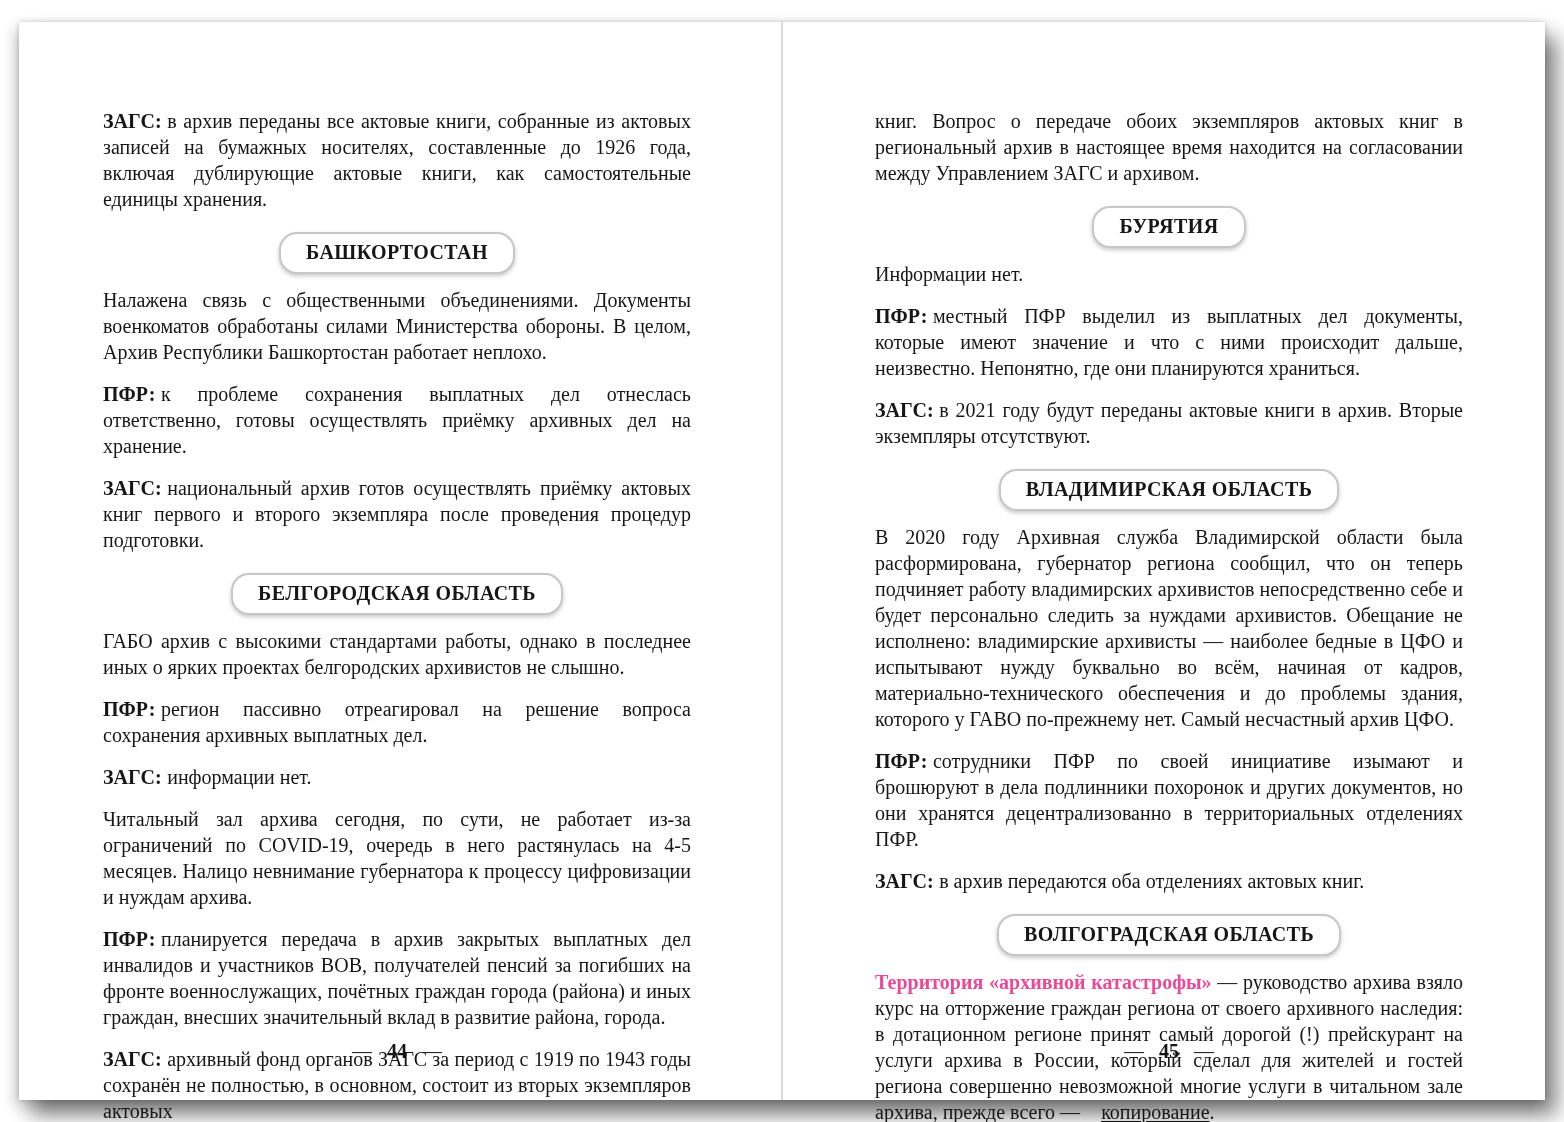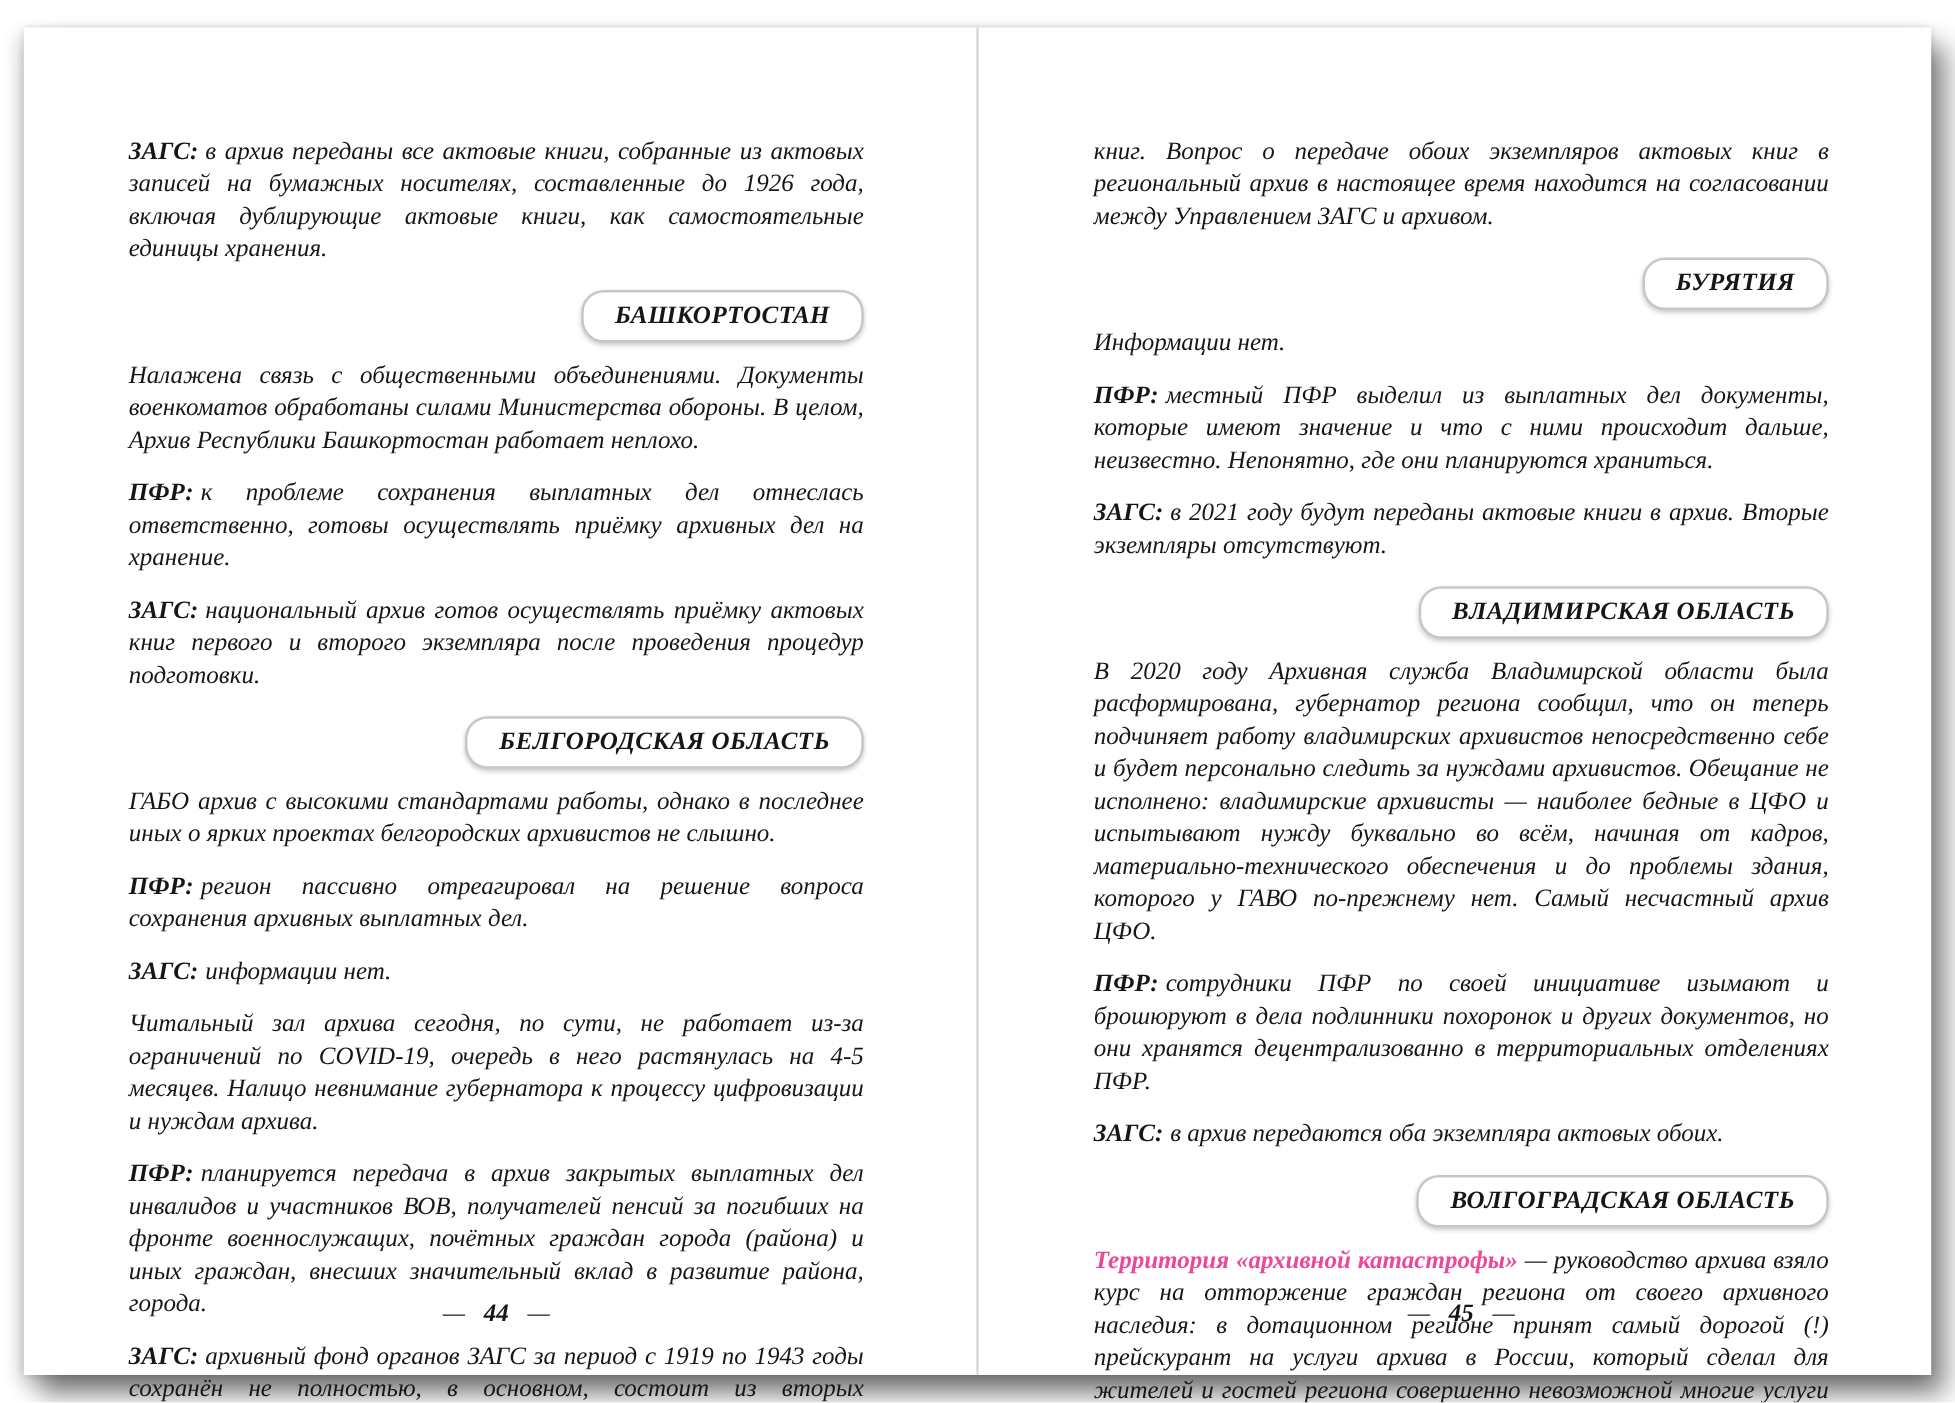--- a/index.html
+++ b/index.html
@@ -8,34 +8,34 @@
     font-family:"Liberation Serif","DejaVu Serif",serif;color:#161616;
   }
   .spread{
     position:absolute;left:19px;top:22px;width:1526px;height:1078px;background:#ffffff;
     box-shadow:0 0 5px rgba(0,0,0,.16), -4px 6px 14px rgba(0,0,0,.18), 12px 15px 20px rgba(0,0,0,.48);
   }
   .divider{
     position:absolute;left:762px;top:0;bottom:0;width:2px;background:#d9d9d9;
   }
   .page{
-    position:absolute;top:0;bottom:0;width:588px;padding-top:86px;box-sizing:content-box;font-style:italic;
+    position:absolute;top:0;bottom:0;width:588px;padding-top:86px;box-sizing:content-box;
   }
   .page.left{left:84px;}
   .page.right{left:856px;}
   .page p{
     margin:0 0 16px 0;
     font-size:20px;line-height:26px;
     text-align:justify;
     hyphens:auto;-webkit-hyphens:auto;
   }
   .lead{font-weight:700;margin-right:.28em;}
   .lead.red{color:#ec4899;}
   .u{text-decoration:underline;text-underline-offset:2px;margin-left:16px;}
-  .badge-row{text-align:right;margin:20px 0 13px 0;}
+  .badge-row{text-align:center;margin:20px 0 13px 0;}
   .badge{
     display:inline-block;background:#ffffff;
     border:2px solid #c7c7c7;border-radius:18px;
     padding:7px 25px 8px 25px;
     font-size:20px;font-weight:700;letter-spacing:.4px;
     box-shadow:0 2px 4px rgba(0,0,0,.22);
   }
   .footer{
     position:absolute;left:0;right:0;bottom:36px;
     display:flex;justify-content:center;align-items:center;gap:15px;
@@ -93,21 +93,21 @@
       <p><b class="lead">ПФР:</b><span>местный ПФР выделил из выплатных дел документы, которые имеют значение и что с ними происходит дальше, неизвестно. Непонятно, где они планируются храниться.</span></p>
 
       <p><b class="lead">ЗАГС:</b><span>в 2021 году будут переданы актовые книги в архив. Вторые экземпляры отсутствуют.</span></p>
 
       <div class="badge-row"><span class="badge">ВЛАДИМИРСКАЯ ОБЛАСТЬ</span></div>
 
       <p><span>В 2020 году Архивная служба Владимирской области была расформирована, губернатор региона сообщил, что он теперь подчиняет работу владимирских архивистов непосредственно себе и будет персонально следить за нуждами архивистов. Обещание не исполнено: владимирские архивисты — наиболее бедные в ЦФО и испытывают нужду буквально во всём, начиная от кадров, материально-технического обеспечения и до проблемы здания, которого у ГАВО по-прежнему нет. Самый несчастный архив ЦФО.</span></p>
 
       <p><b class="lead">ПФР:</b><span>сотрудники ПФР по своей инициативе изымают и брошюруют в дела подлинники похоронок и других документов, но они хранятся децентрализованно в территориальных отделениях ПФР.</span></p>
 
-      <p><b class="lead">ЗАГС:</b><span>в архив передаются оба экземпляра актовых обоих.</span></p>
+      <p><b class="lead">ЗАГС:</b><span>в архив передаются оба отделениях актовых книг.</span></p>
 
       <div class="badge-row"><span class="badge">ВОЛГОГРАДСКАЯ ОБЛАСТЬ</span></div>
 
       <p><b class="lead red">Территория «архивной катастрофы»</b><span>— руководство архива взяло курс на отторжение граждан региона от своего архивного наследия: в дотационном регионе принят самый дорогой (!) прейскурант на услуги архива в России, который сделал для жителей и гостей региона совершенно невозможной многие услуги в читальном зале архива, прежде всего — </span><span class="u">копирование</span><span>.</span></p>
 
       <div class="footer">
         <span>—</span>
         <span class="num">45</span>
         <span>—</span>
       </div>

